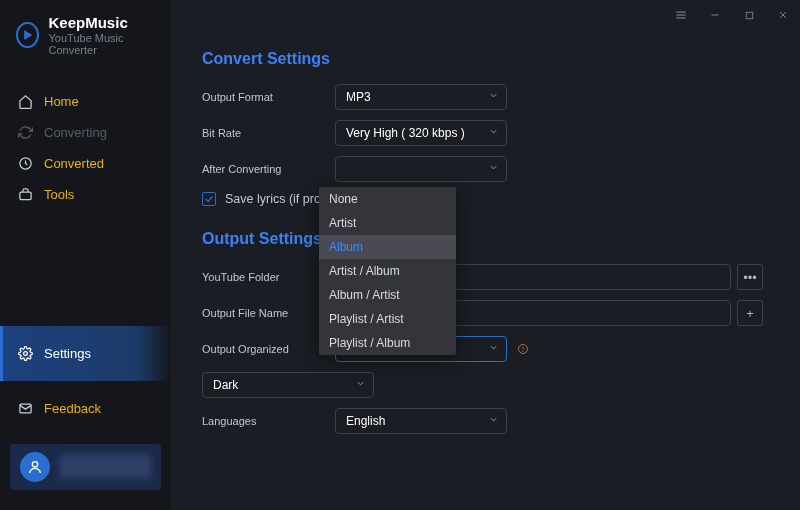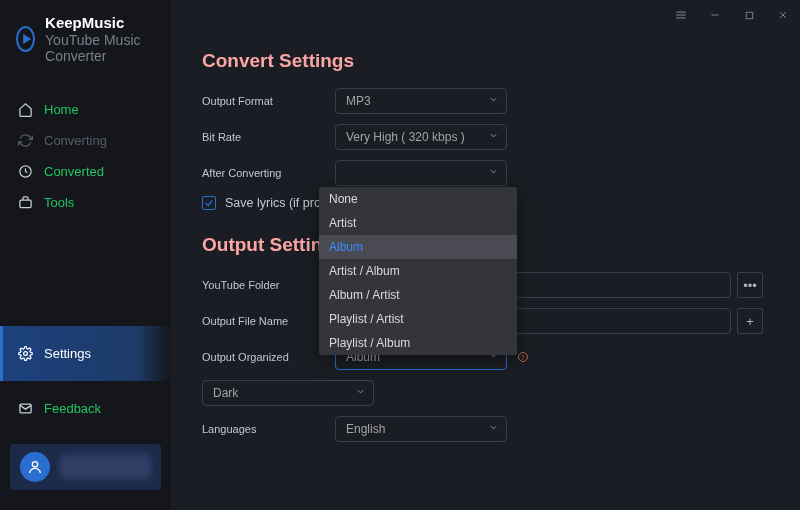--- a/index.html
+++ b/index.html
@@ -23,26 +23,26 @@
   border: 2.5px solid #2a6fd0; position: relative;
 }
 .logo::after {
   content: ""; position: absolute; top: 50%; left: 50%;
   width: 0; height: 0; border-style: solid;
   border-width: 5px 0 5px 8px;
   border-color: transparent transparent transparent #2a6fd0;
   transform: translate(-35%, -50%);
 }
 .brand-text .brand-name { font-weight: 700; font-size: 15px; color: #fff; }
-.brand-text .brand-sub  { font-size: 14px; color: #7a7f8a; margin-top: 1px; }
+.brand-text .brand-sub  { font-size: 11px; color: #7a7f8a; margin-top: 1px; }
 
 .nav { margin-top: 14px; flex: 1; }
 .nav-item {
   display: flex; align-items: center; gap: 11px;
-  padding: 8px 18px; font-size: 13px; color: #22c55e;
+  padding: 8px 18px; font-size: 13px; color: #eab308;
   cursor: pointer; position: relative;
 }
 .nav-item.dim { color: #575c66; }
 .nav-item.active {
   background: linear-gradient(90deg, #1c417e, #1d3b69 80%, transparent);
   color: #fff;
 }
 .nav-item.active::before {
   content: ""; position: absolute; left: 0; top: 0; bottom: 0; width: 3px;
   background: #2a6fd0;
@@ -76,34 +76,34 @@
 
 .titlebar {
   position: absolute; top: 0; right: 0; display: flex; gap: 0;
 }
 .tb-btn {
   width: 34px; height: 30px; display: flex; align-items: center; justify-content: center;
   color: #7a7f8a; cursor: pointer; font-size: 14px;
 }
 
 h2.section-title {
-  font-size: 19px; font-weight: 700; color: #fca5a5;
+  font-size: 16px; font-weight: 700; color: #3b82f6;
   margin: 24px 0 16px 0;
 }
 h2.section-title.first { margin-top: 50px; }
 
 .row { display: flex; align-items: center; margin-bottom: 10px; }
 .label {
   width: 133px; font-size: 11px; color: #c3c7d1; flex-shrink: 0;
 }
 .select {
   position: relative; height: 26px; border: 1px solid #3a3f4b;
   border-radius: 4px; background: #1a1d23;
   display: flex; align-items: center; padding: 0 24px 0 10px;
-  font-size: 12px; color: #a3a3a3; cursor: pointer;
+  font-size: 12px; color: #ffffff; cursor: pointer;
 }
 .select.w-std { width: 172px; }
 .select.w-wide { width: 396px; }
 .select.active { border-color: #2a6fd0; }
 .select .chev {
   position: absolute; right: 7px; top: 50%; transform: translateY(-50%);
   pointer-events: none;
 }
 .select .chev svg, .icon-info svg { width: 11px; height: 11px; }
 
@@ -123,21 +123,21 @@
   color: #aeb3bf; cursor: pointer; font-size: 13px;
 }
 
 .icon-info {
   margin-left: 10px; color: #b86a3a; width: 12px; height: 12px;
   display: inline-flex; align-items: center; justify-content: center;
 }
 .icon-info svg { width: 14px; height: 14px; }
 
 .dropdown-menu {
-  position: absolute; left: 319px; top: 187px; width: 198px;
+  position: absolute; left: 319px; top: 187px; width: 137px;
   background: #34353a; border-radius: 2px; z-index: 50;
   box-shadow: 0 4px 18px rgba(0,0,0,0.45);
 }
 .dropdown-item {
   padding: 5px 10px; font-size: 12px; color: #d7dae2; cursor: pointer;
 }
 .dropdown-item.highlight { background: #4a4b52; color: #3a8bff; }
 </style>
 </head>
 <body>

